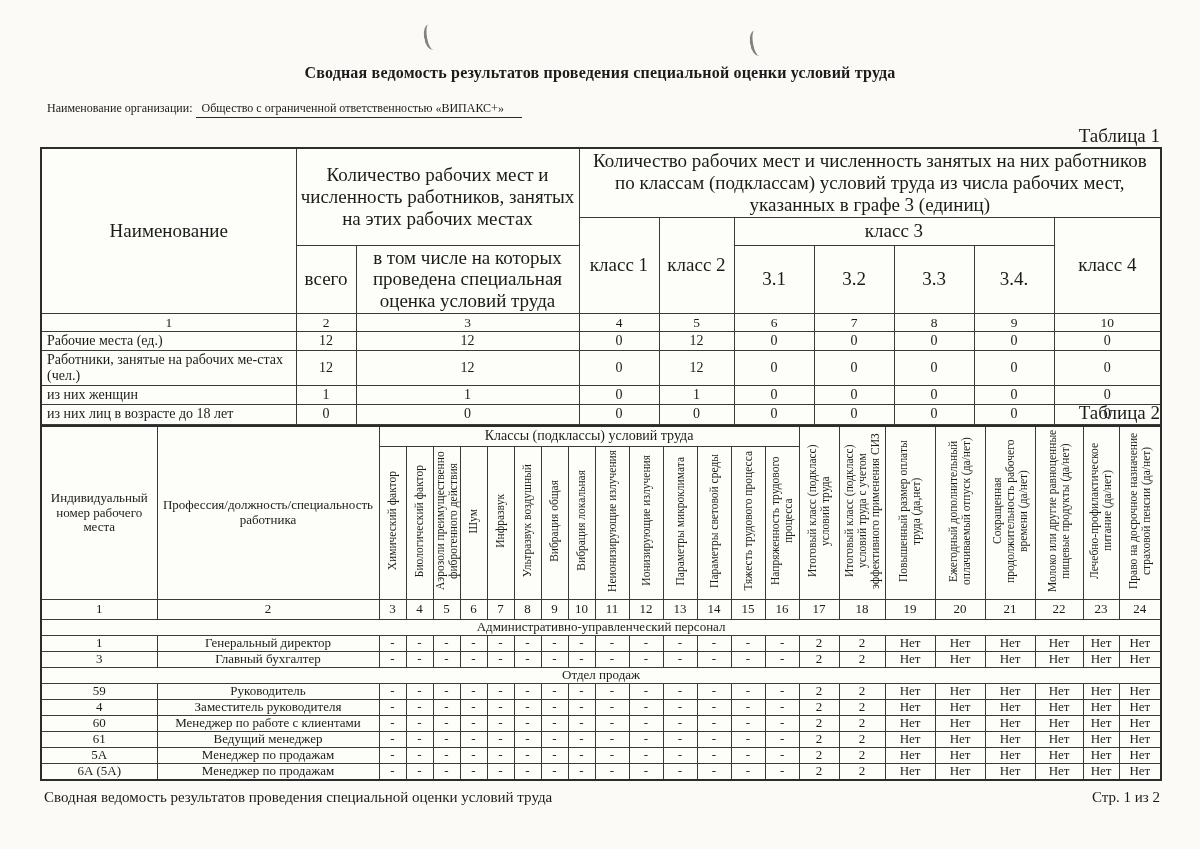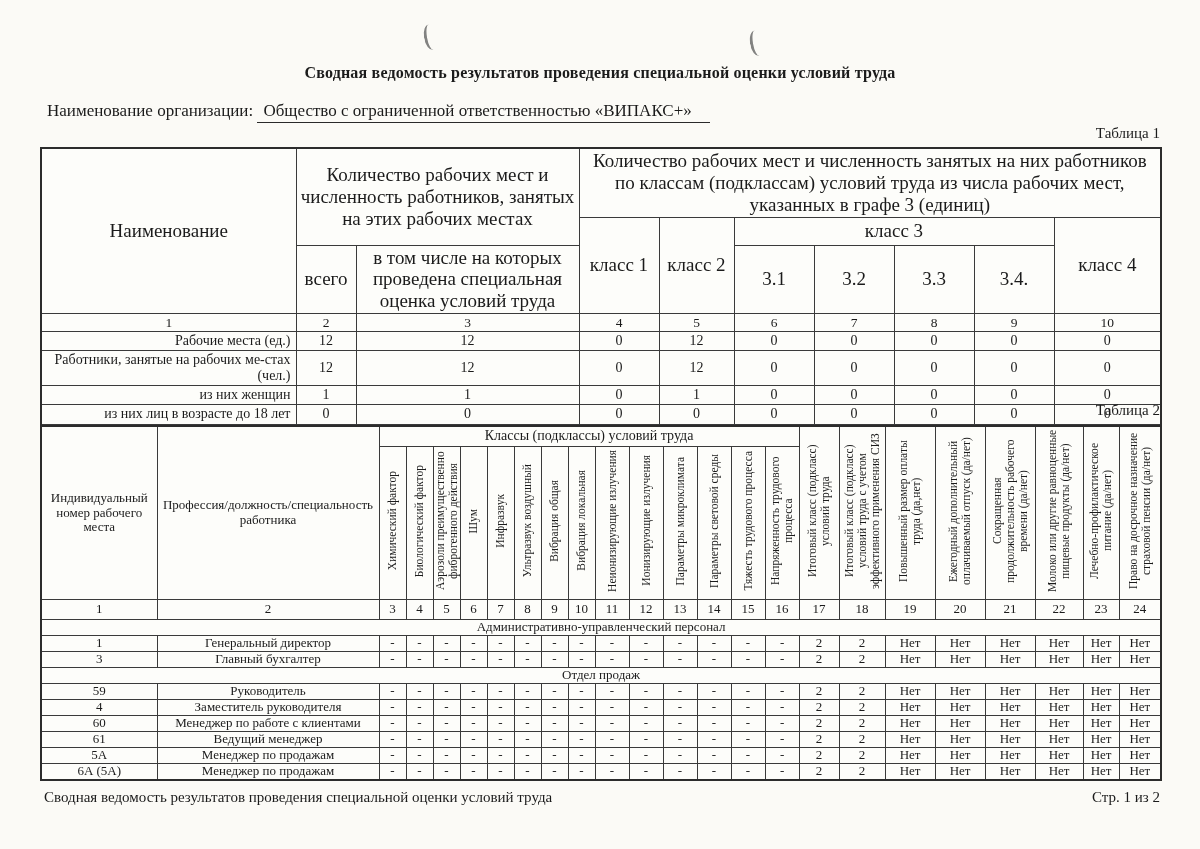--- a/index.html
+++ b/index.html
@@ -16,45 +16,45 @@
     border-left:3px solid #5a5a5a;
     border-radius:50% 0 0 50% / 50% 0 0 50%;
     transform:rotate(-10deg); opacity:.75;
   }
   #mark1 { left:424px; top:24px; }
   #mark2 { left:750px; top:30px; }
   .doc-title {
     position:absolute; left:0; top:64px; width:1200px;
     text-align:center; font-weight:bold; font-size:16px; letter-spacing:.2px;
   }
-  .org-line { position:absolute; left:47px; top:101px; font-size:17px; }
+  .org-line { position:absolute; left:47px; top:101px; font-size:12px; }
   .org-line .val {
     border-bottom:1.5px solid #2a2a2a;
     padding:0 18px 2px 6px;
   }
-  .tcaption { position:absolute; left:40px; width:1120px; text-align:right; font-size:15px; }
+  .tcaption { position:absolute; left:40px; width:1120px; text-align:right; font-size:19px; }
   #cap1 { top:125px; }
   #cap2 { top:402px; }
   table {
     border-collapse:collapse; table-layout:fixed; width:1120px;
     position:absolute; left:40px; background:#fdfdfa;
   }
   #t1 { top:147px; }
   #t2 { top:425px; }
   table { border:2px solid #2c2c2c; }
   th, td {
     border:1px solid #3a3a3a;
     text-align:center; vertical-align:middle;
     font-weight:normal; padding:1px 2px;
     font-size:14px; line-height:1.15;
     overflow:hidden;
   }
   #t1 th { font-size:19px; }
   #t2 th { font-size:13px;margin-top:16px; }
-  td.lbl { text-align:right; padding:1px 5px; }
+  td.lbl { text-align:left; padding:1px 5px; }
   tr.numrow td { font-size:13.5px; padding:0 2px; }
   #t2 tr.numrow td { font-size:13px; }
   tr.section td { font-size:13.5px; height:18px; padding:0; }
   #t2 tbody td { font-size:13px; height:16px; padding:0 1px; }
   th.rot { padding:2px 0; vertical-align:middle; }
   .vt {
     writing-mode:vertical-rl; transform:rotate(180deg);
     display:inline-block;
     font-size:11.5px; line-height:1.12;
     max-height:144px;

